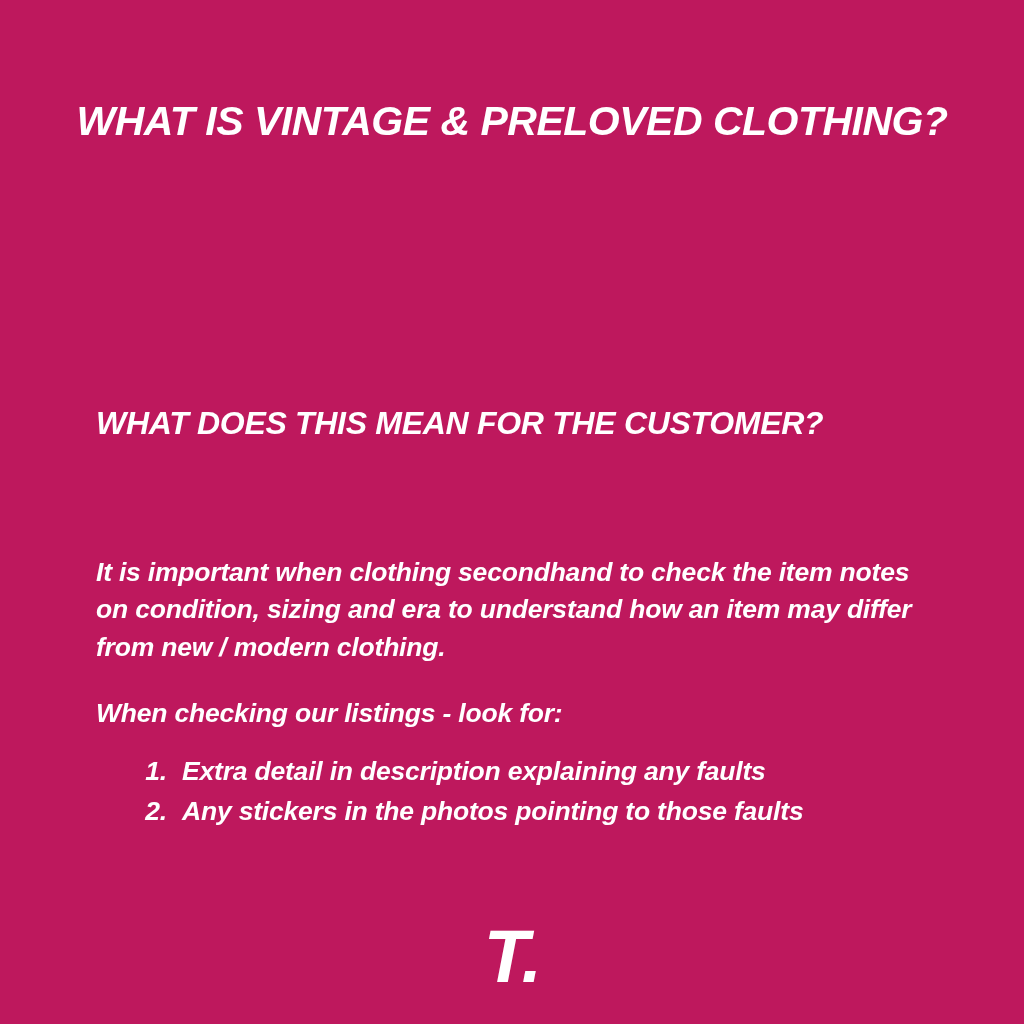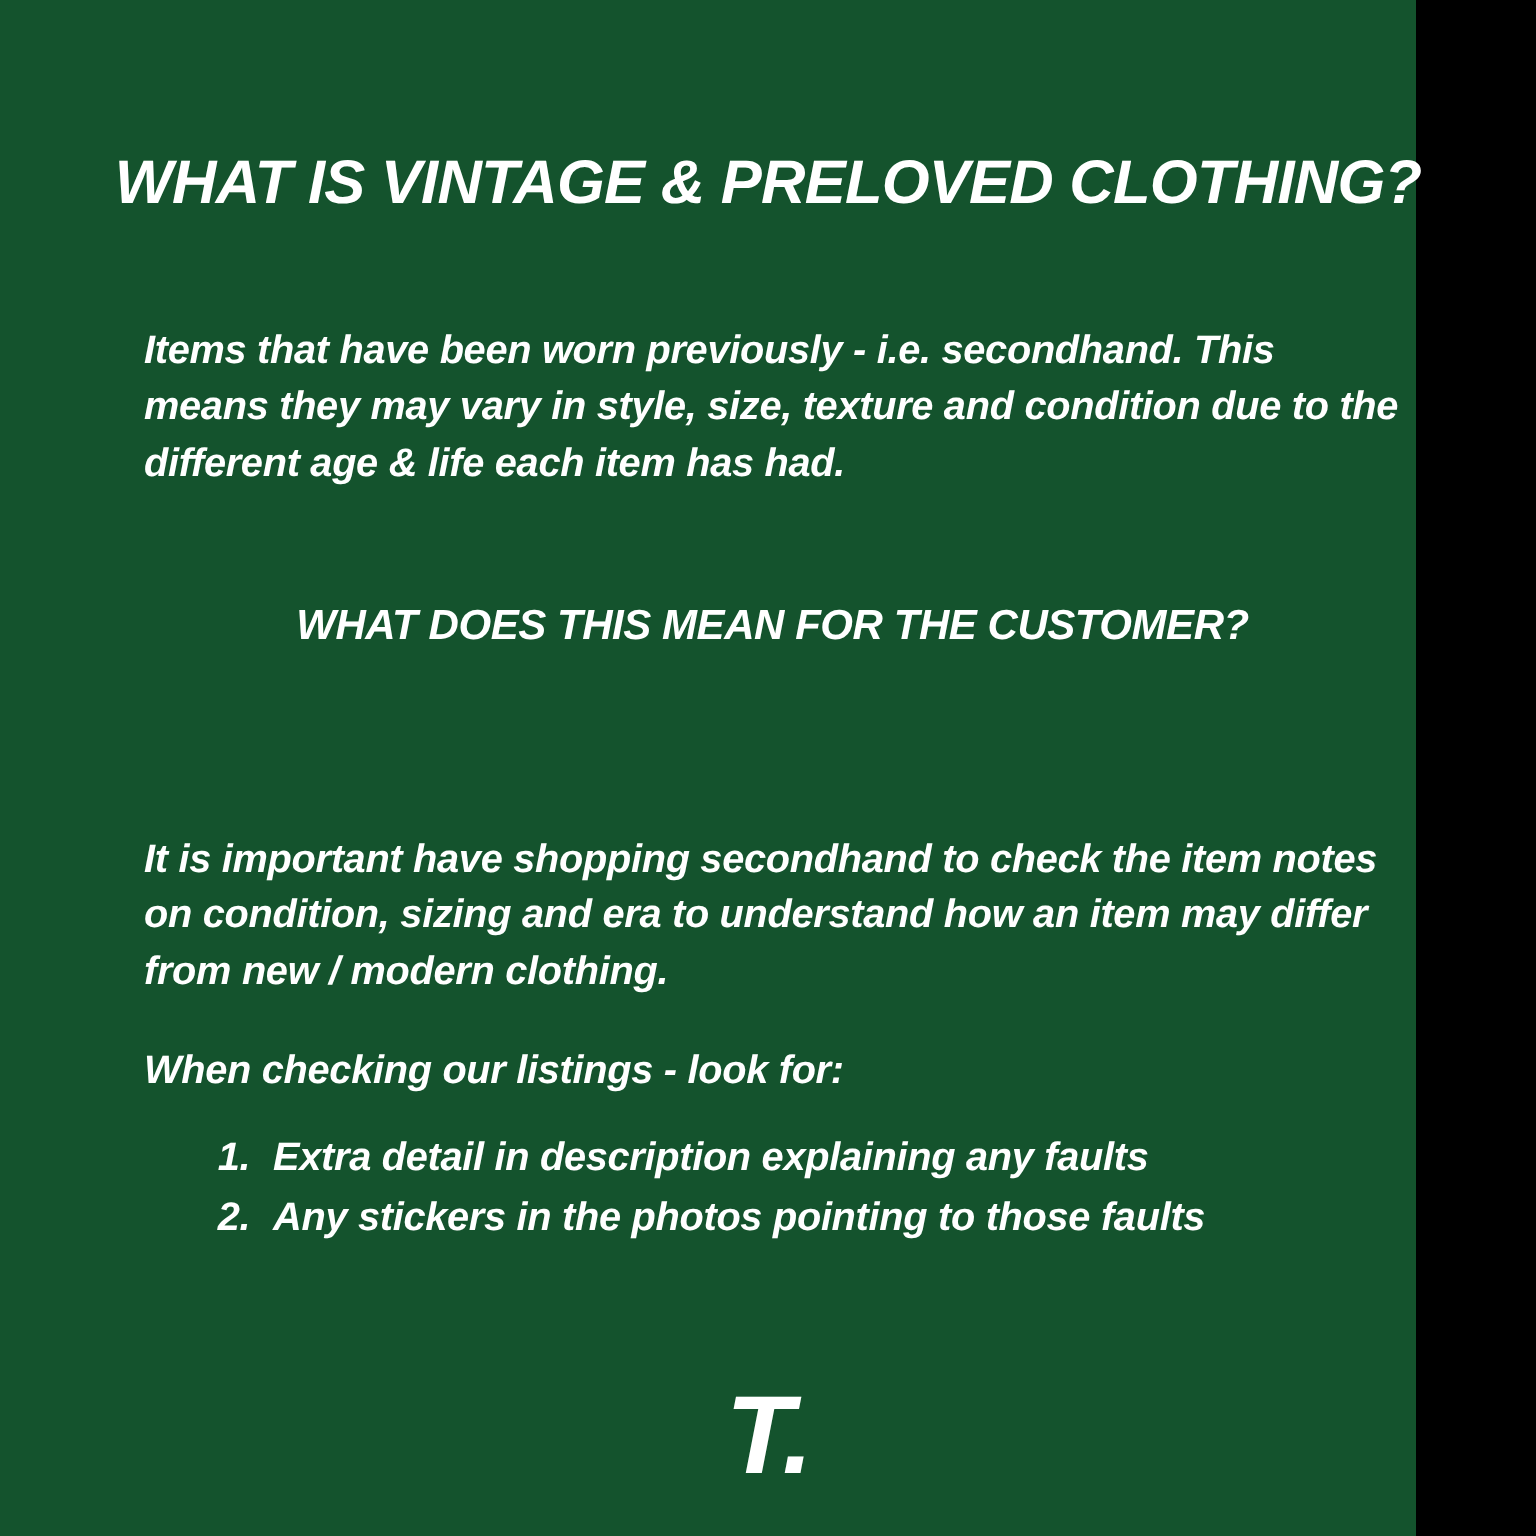--- a/index.html
+++ b/index.html
@@ -9,23 +9,23 @@
   }
   body {
     width: 1024px;
     height: 1024px;
     overflow: hidden;
     font-family: "Liberation Sans", sans-serif;
     color: #ffffff;
   }
   .page {
     position: relative;
-    width: 944px;
+    width: 1024px;
     height: 1024px;
-    background: #14532d;
+    background: #be185d;
     box-sizing: border-box;
   }
   .heading-main {
     position: absolute;
     left: 0;
     top: 72px;
     width: 1024px;
     text-align: center;
     font-size: 41px;
     font-weight: bold;
@@ -43,22 +43,22 @@
     font-weight: bold;
     font-style: italic;
     line-height: 1.42;
     letter-spacing: -0.2px;
   }
   .heading-second {
     position: absolute;
     left: 96px;
     top: 375px;
     width: 838px;
-    text-align: center;
-    font-size: 28px;
+    text-align: left;
+    font-size: 32px;
     font-weight: bold;
     font-style: italic;
     line-height: 1.35;
     letter-spacing: -0.3px;
     text-transform: uppercase;
   }
   .para-2 {
     position: absolute;
     left: 96px;
     top: 527px;
@@ -116,25 +116,24 @@
     font-family: "Liberation Sans", sans-serif;
   }
 </style>
 </head>
 <body>
 
 <div class="page">
 
   <h1 class="heading-main">WHAT IS VINTAGE &amp; PRELOVED CLOTHING?</h1>
 
-  <p class="para-1">Items that have been worn previously - i.e. secondhand. This means they may vary in style, size, texture and condition due to the different age &amp; life each item has had.</p>
 
   <h2 class="heading-second">WHAT DOES THIS MEAN FOR THE CUSTOMER?</h2>
 
-  <p class="para-2">It is important have shopping secondhand to check the item notes on condition, sizing and era to understand how an item may differ from new / modern clothing.</p>
+  <p class="para-2">It is important when clothing secondhand to check the item notes on condition, sizing and era to understand how an item may differ from new / modern clothing.</p>
 
   <p class="para-3">When checking our listings - look for:</p>
 
   <ol class="list">
     <li>Extra detail in description explaining any faults</li>
     <li>Any stickers in the photos pointing to those faults</li>
   </ol>
 
   <div class="logo">
     <span class="logo-mark">T.</span>

